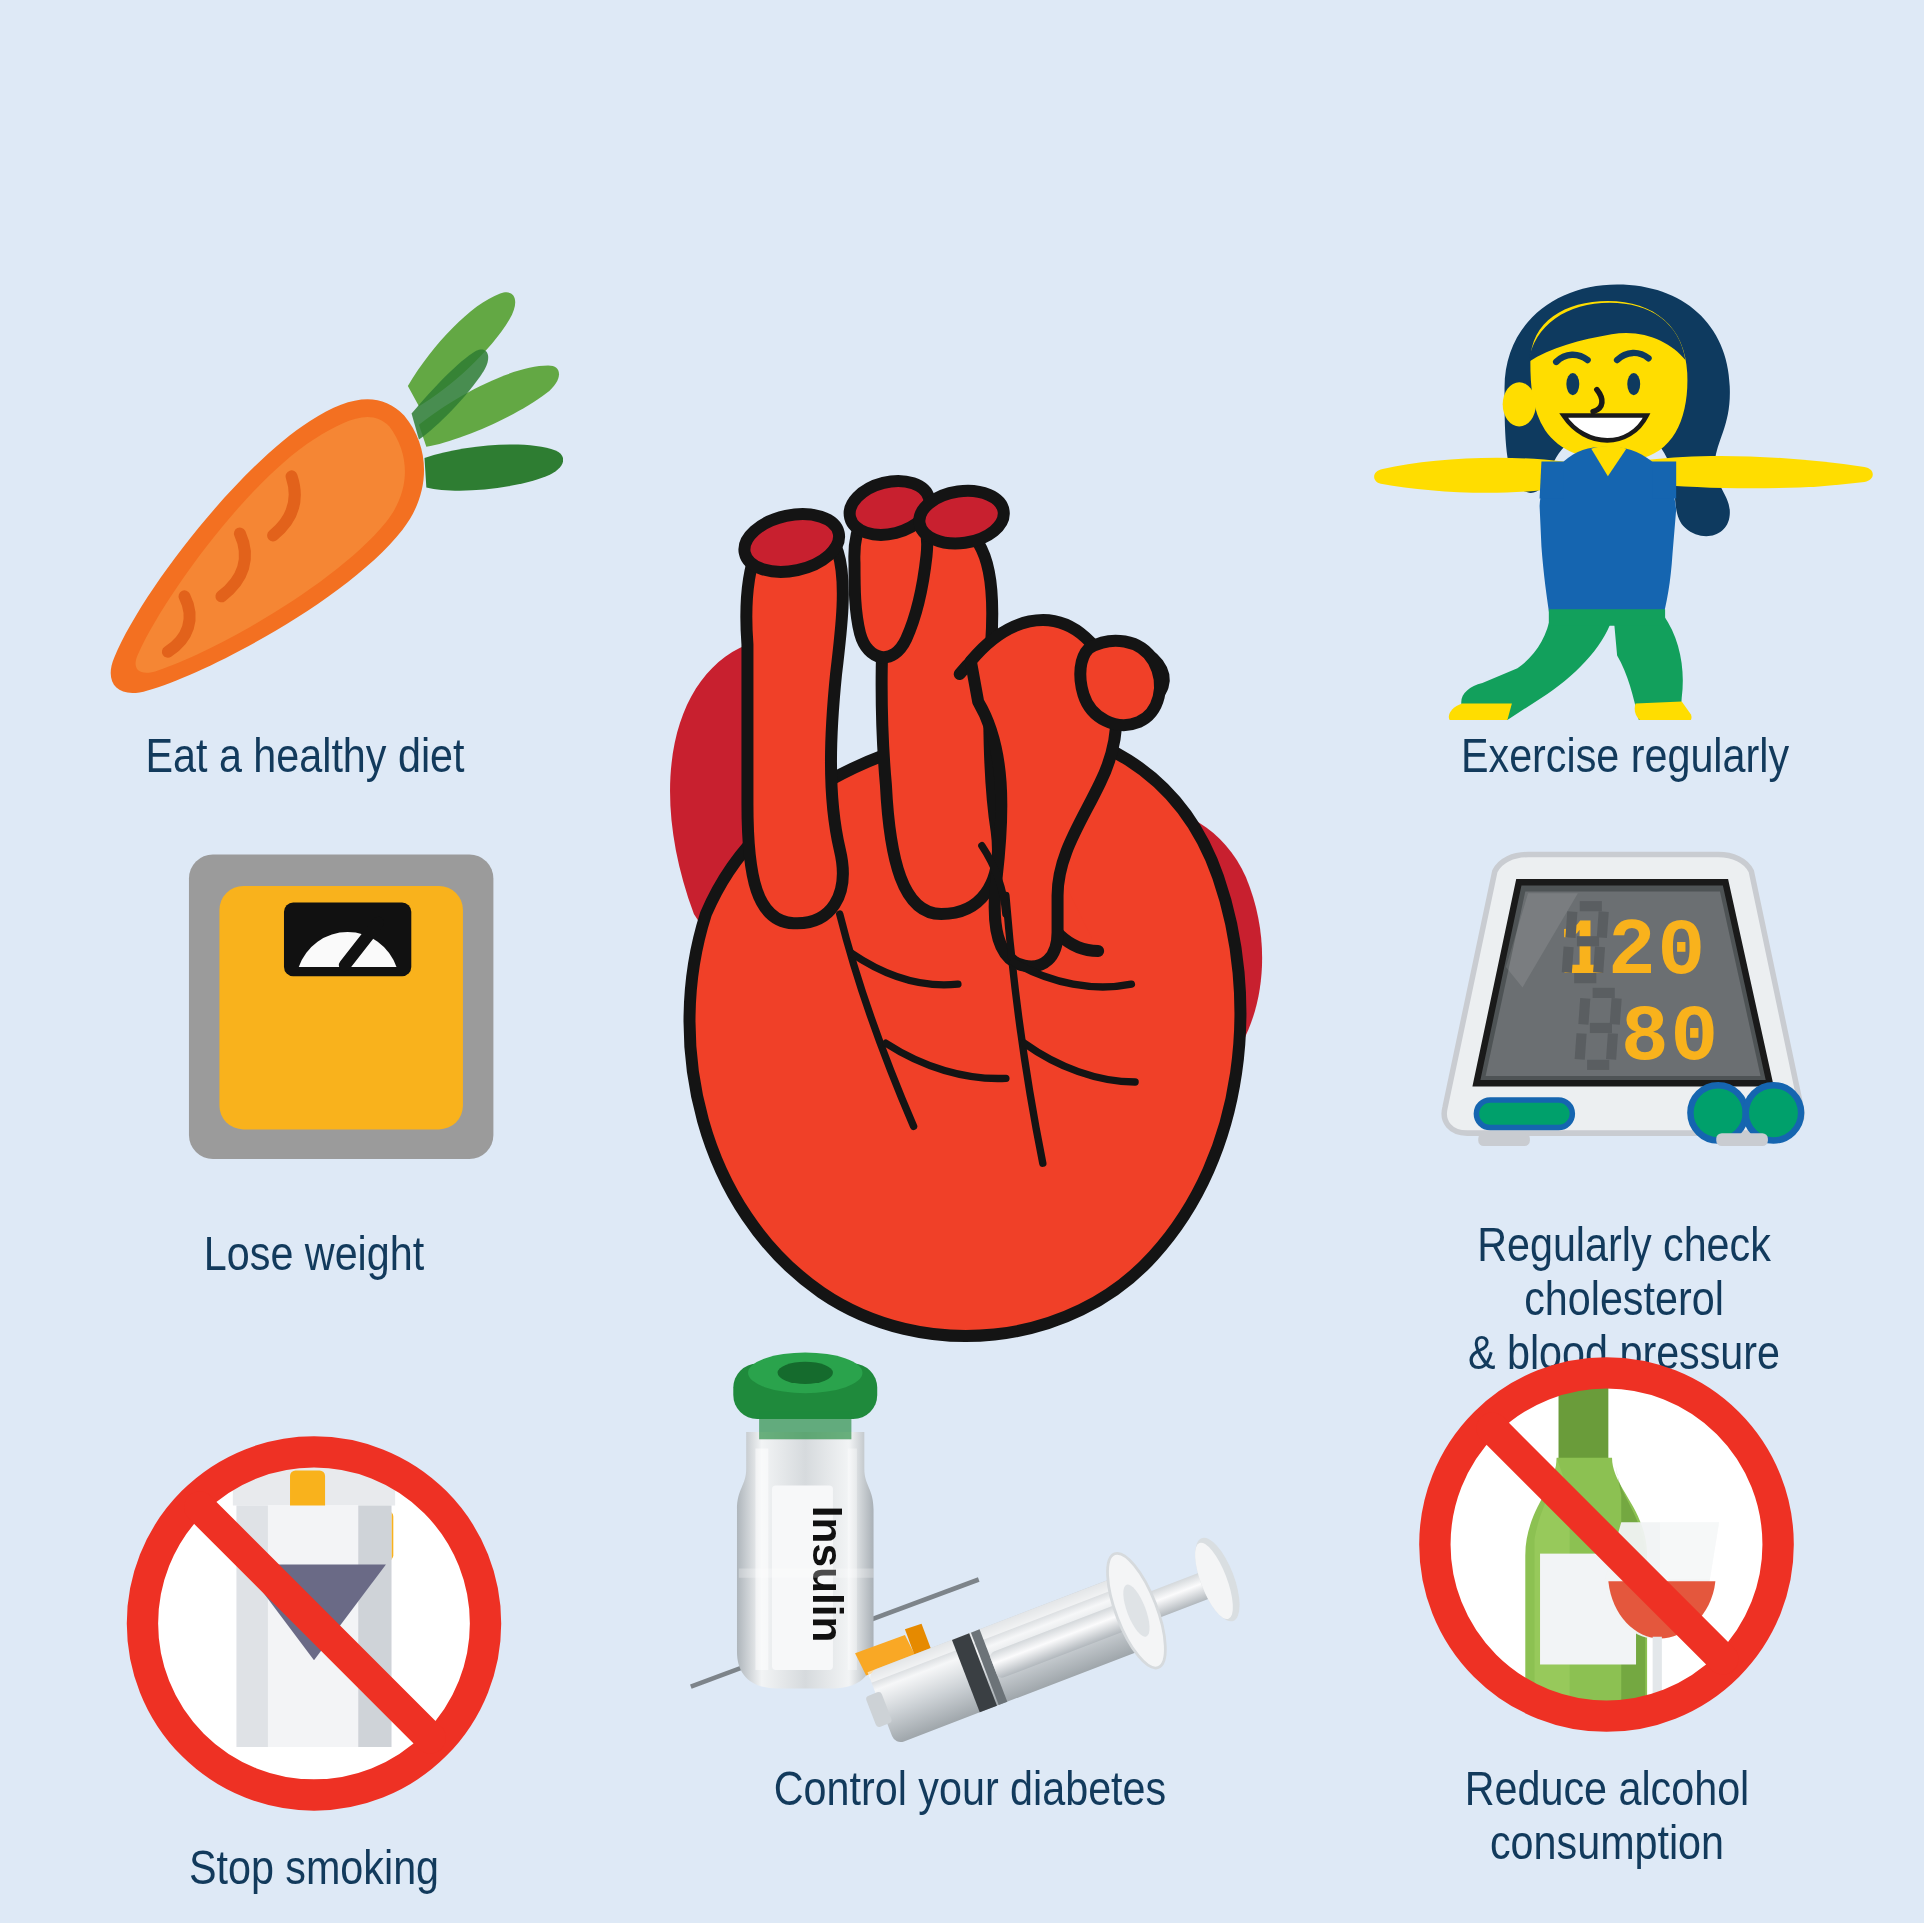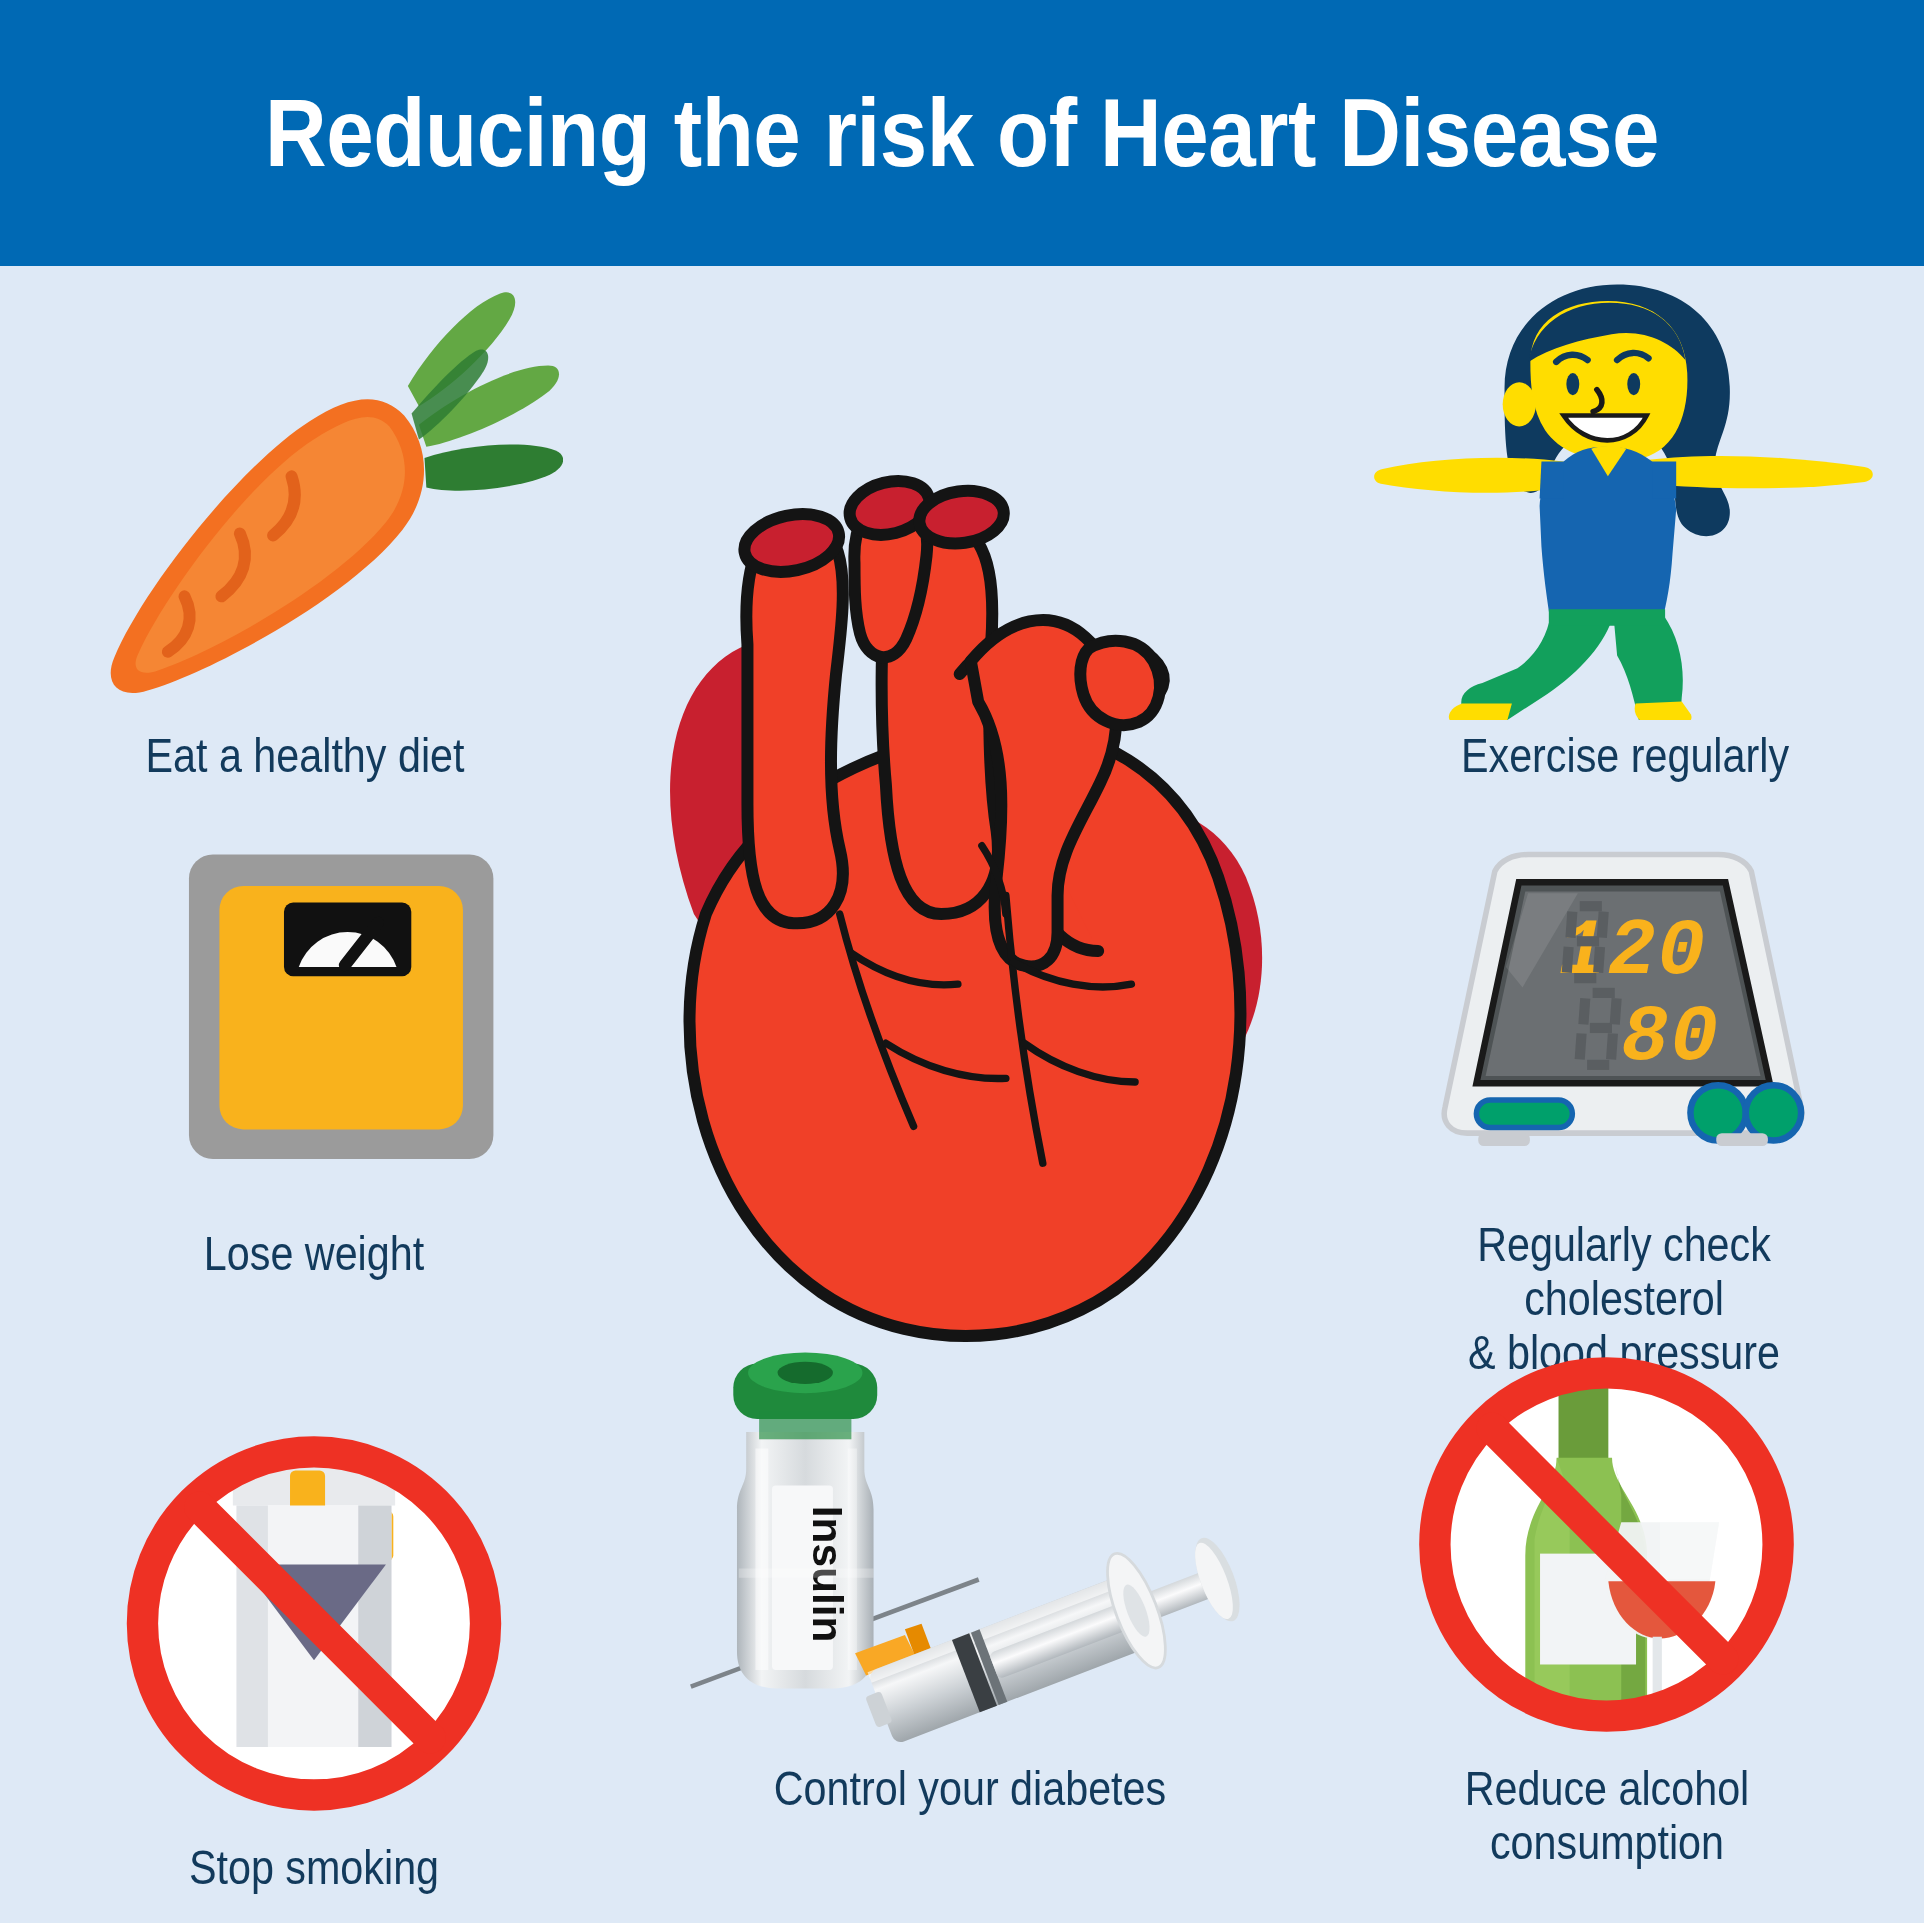--- a/index.html
+++ b/index.html
@@ -53,21 +53,21 @@
   
   #tip-exercise{ left:1366px; top:277px; width:517px; height:517px; }
   #exercise-art{ width:517px; height:443px; }
 
   
   #tip-weight{ left:55px; top:849px; width:517px; height:517px; }
   #scale-art{ width:517px; height:369px; }
 
   
   #tip-bp{ left:1338px; top:849px; width:572px; height:554px; }
-  #bp-art{ width:572px; height:369px;font-style:italic; }
+  #bp-art{ width:572px; height:369px; }
 
   
   #tip-smoking{ left:65px; top:1426px; width:498px; height:517px; }
   #smoking-art{ width:498px; height:406px; }
 
   
   #tip-diabetes{ left:674px; top:1347px; width:591px; height:517px; }
   #insulin-art{ width:591px; height:406px; }
 
   
@@ -79,23 +79,20 @@
     position:absolute;
     left:609px; top:397px;
     width:683px; height:951px;
   }
 </style>
 </head>
 <body>
 
 <div id="infographic">
 
-  <div id="header-banner">
-    <div id="page-title">Reducing the risk of Heart Disease</div>
-  </div>
 
   <div id="heart-illustration">
     <svg viewBox="0 0 740 1030" width="683" height="951">
       <g stroke="#141414" stroke-width="13" stroke-linecap="round" stroke-linejoin="round" fill="none">
 
         <path d="M92 560 C40 420 70 300 150 268 C210 245 245 320 240 430 C236 520 200 610 150 650 Z" fill="#c8202f" stroke="none"></path>
         <path d="M470 480 C540 420 650 430 690 520 C730 615 700 730 620 760 C540 790 470 700 460 600 Z" fill="#c8202f" stroke="none"></path>
 
         <path d="M105 560 C60 700 100 880 230 970 C340 1045 500 1030 590 930 C690 820 705 650 660 520
                  C620 405 520 350 420 360 C300 372 160 430 105 560 Z" fill="#f04028" stroke="#141414"></path>

